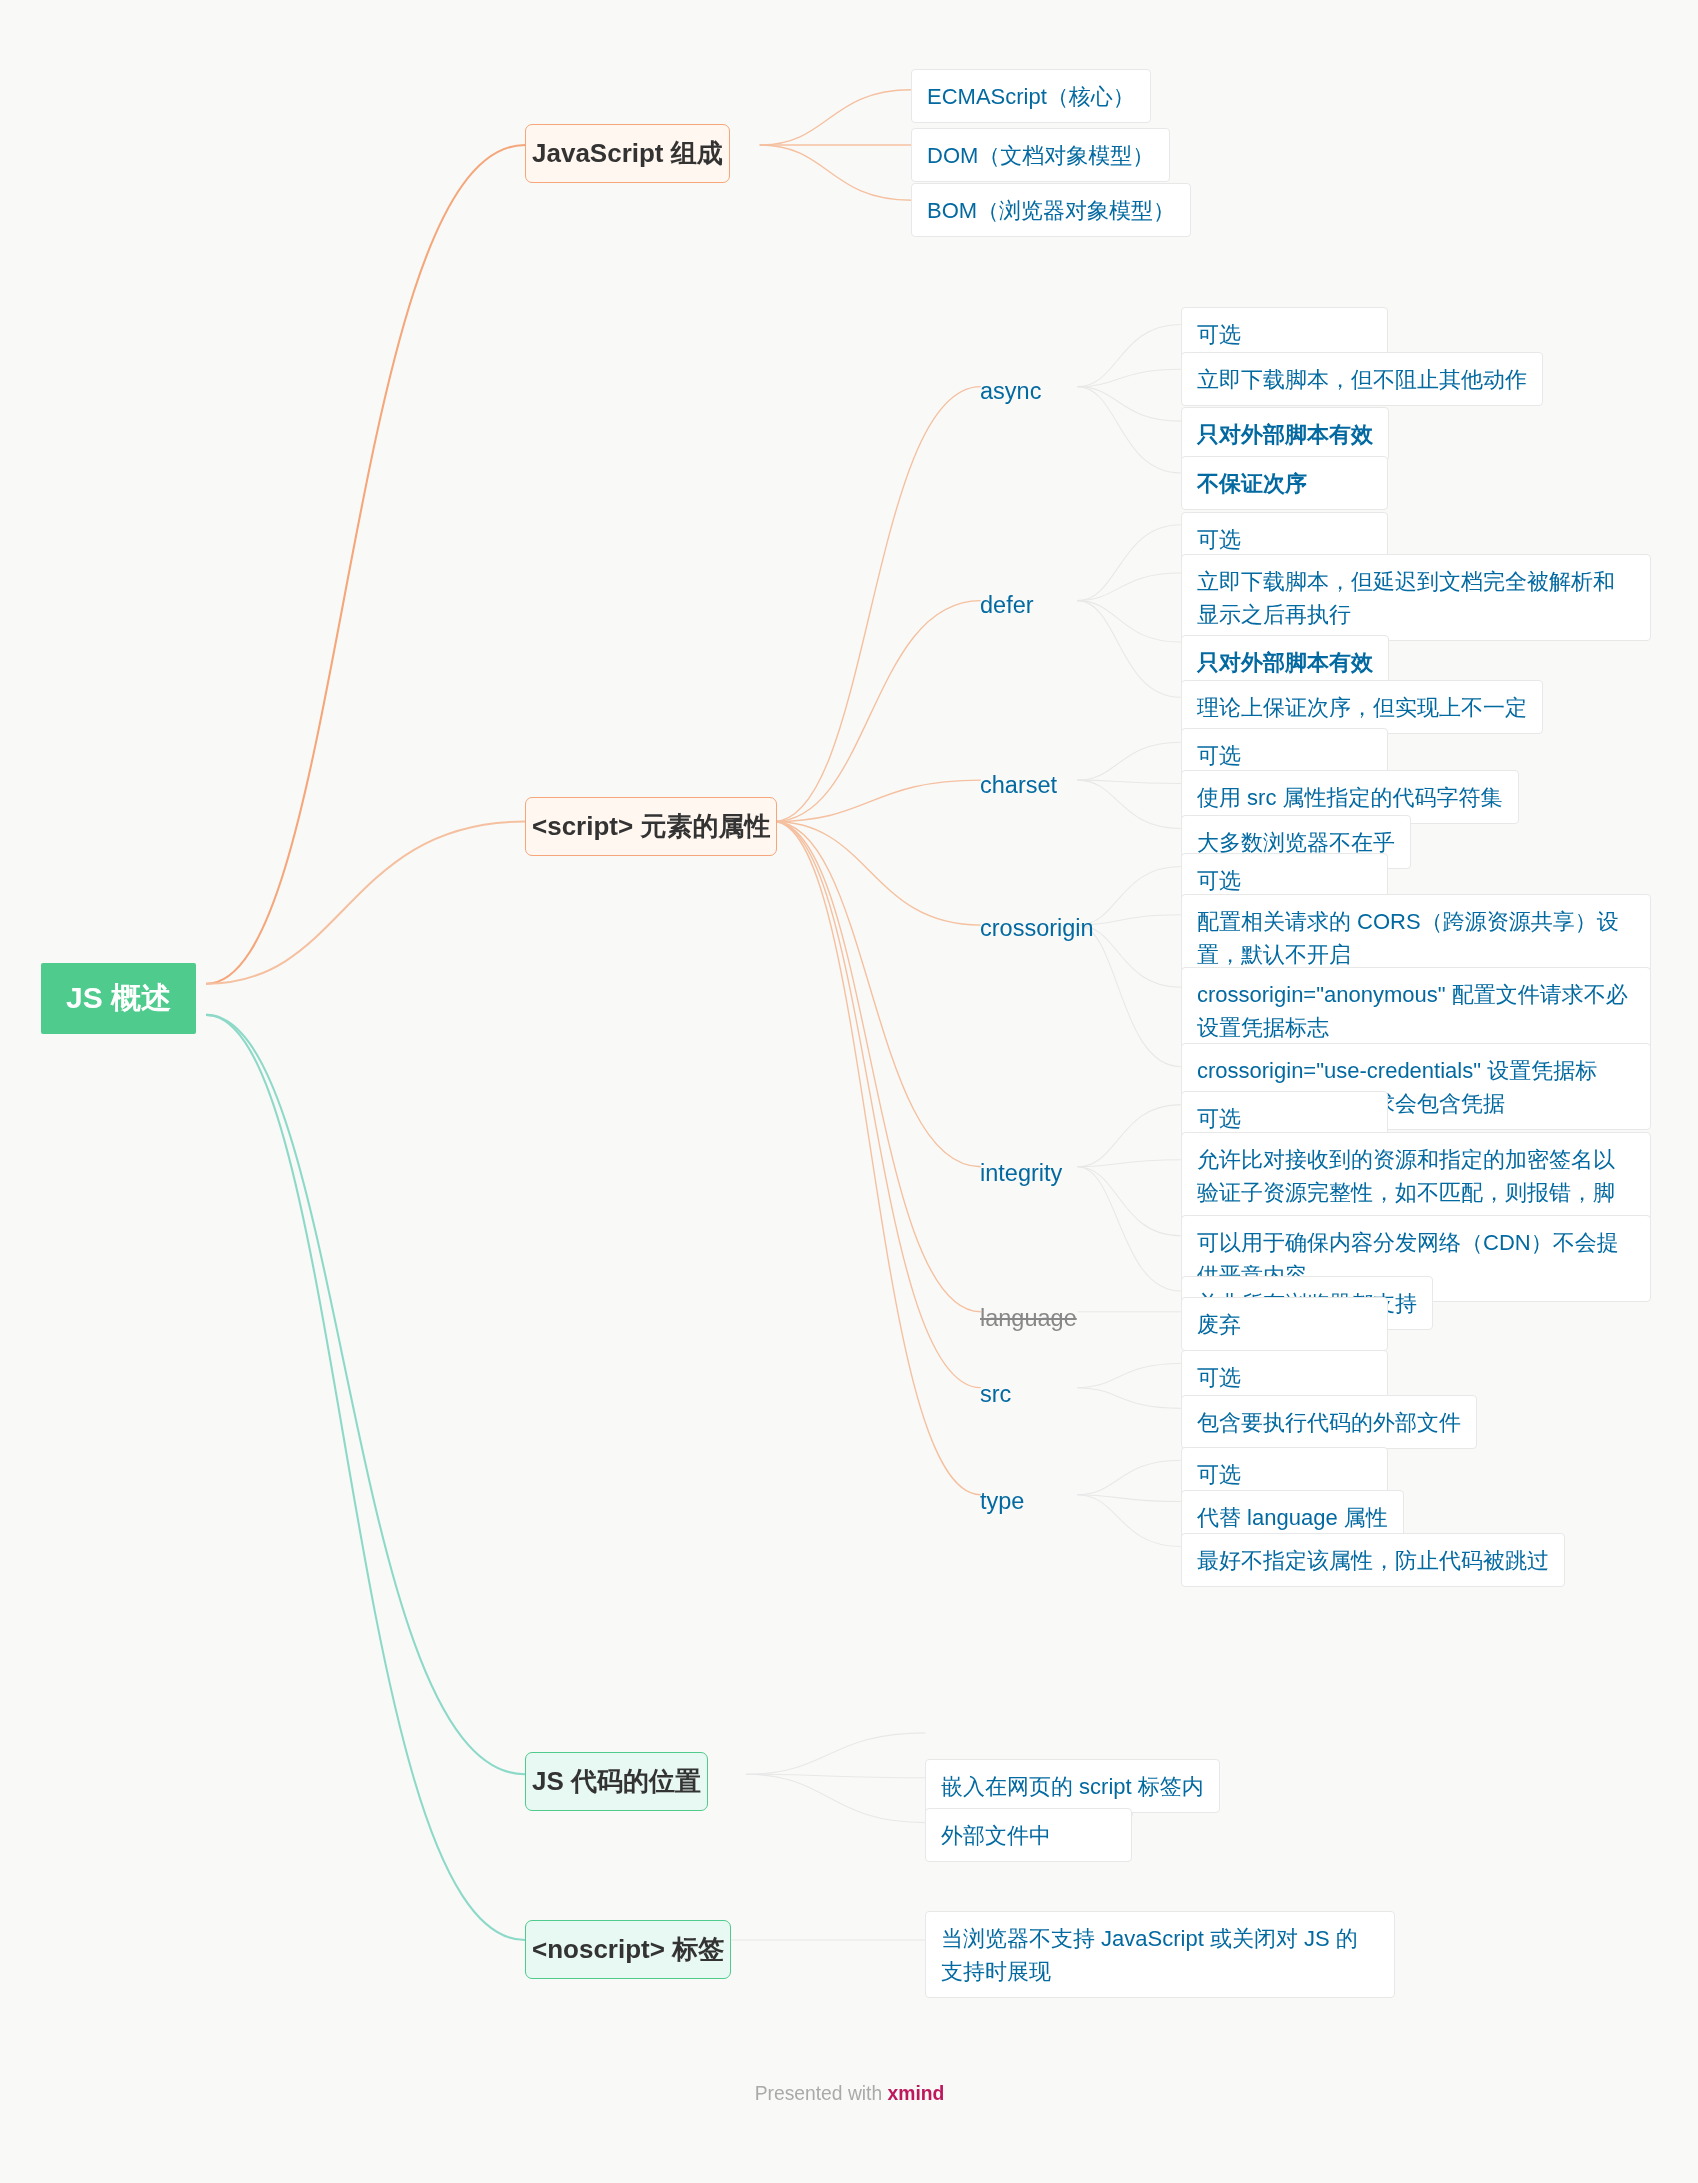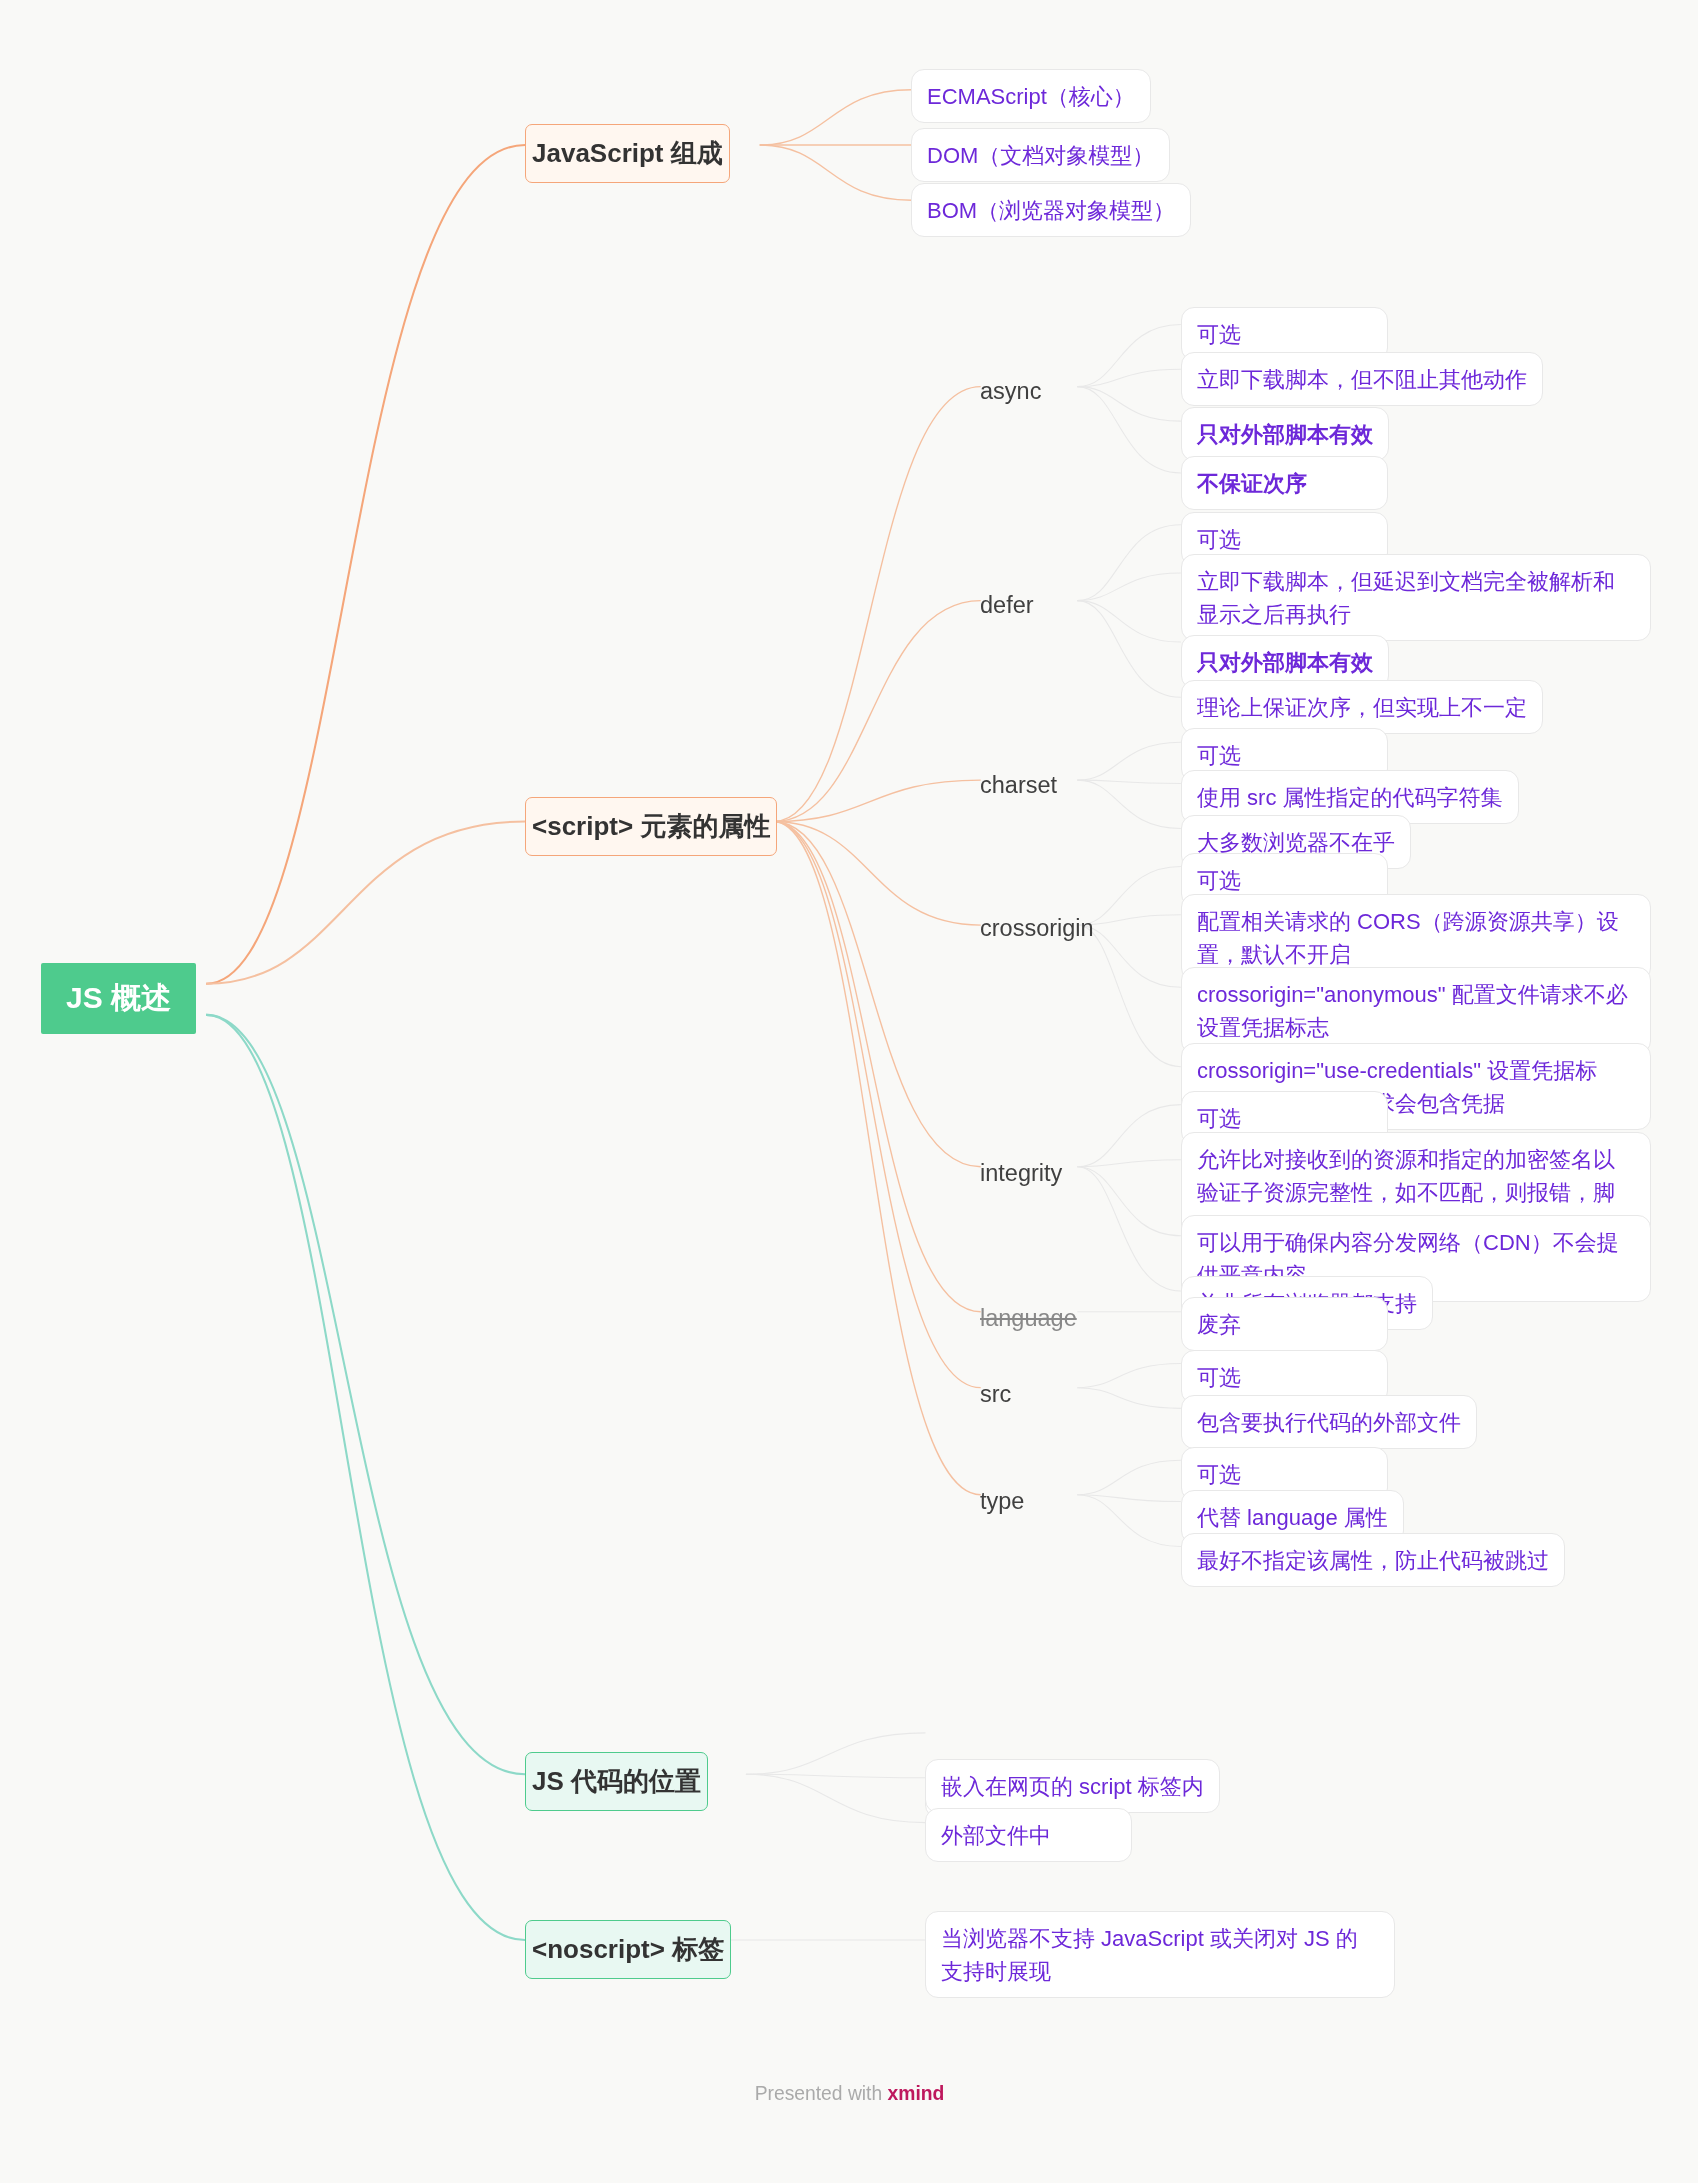--- a/index.html
+++ b/index.html
@@ -45,33 +45,33 @@
       color: #333;
       white-space: nowrap;
       position: absolute;
       z-index: 8;
     }
 
     
     .l2-node {
       position: absolute;
       font-size: 23.5px;
-      color: #404040;
+      color: #0369a1;
       white-space: nowrap;
       z-index: 8;
     }
 
     
     .l3-node {
       background: #fff;
       border: 1px solid #e8e8e8;
-      border-radius: 13px;
+      border-radius: 4px;
       padding: 9.7px 15px;
       font-size: 22px;
-      color: #6d28d9;
+      color: #0369a1;
       position: absolute;
       z-index: 8;
       min-width: 207px;
       max-width: 470px;
       line-height: 1.5;
     }
 
     .l3-node.bold {
       font-weight: 700;
     }

